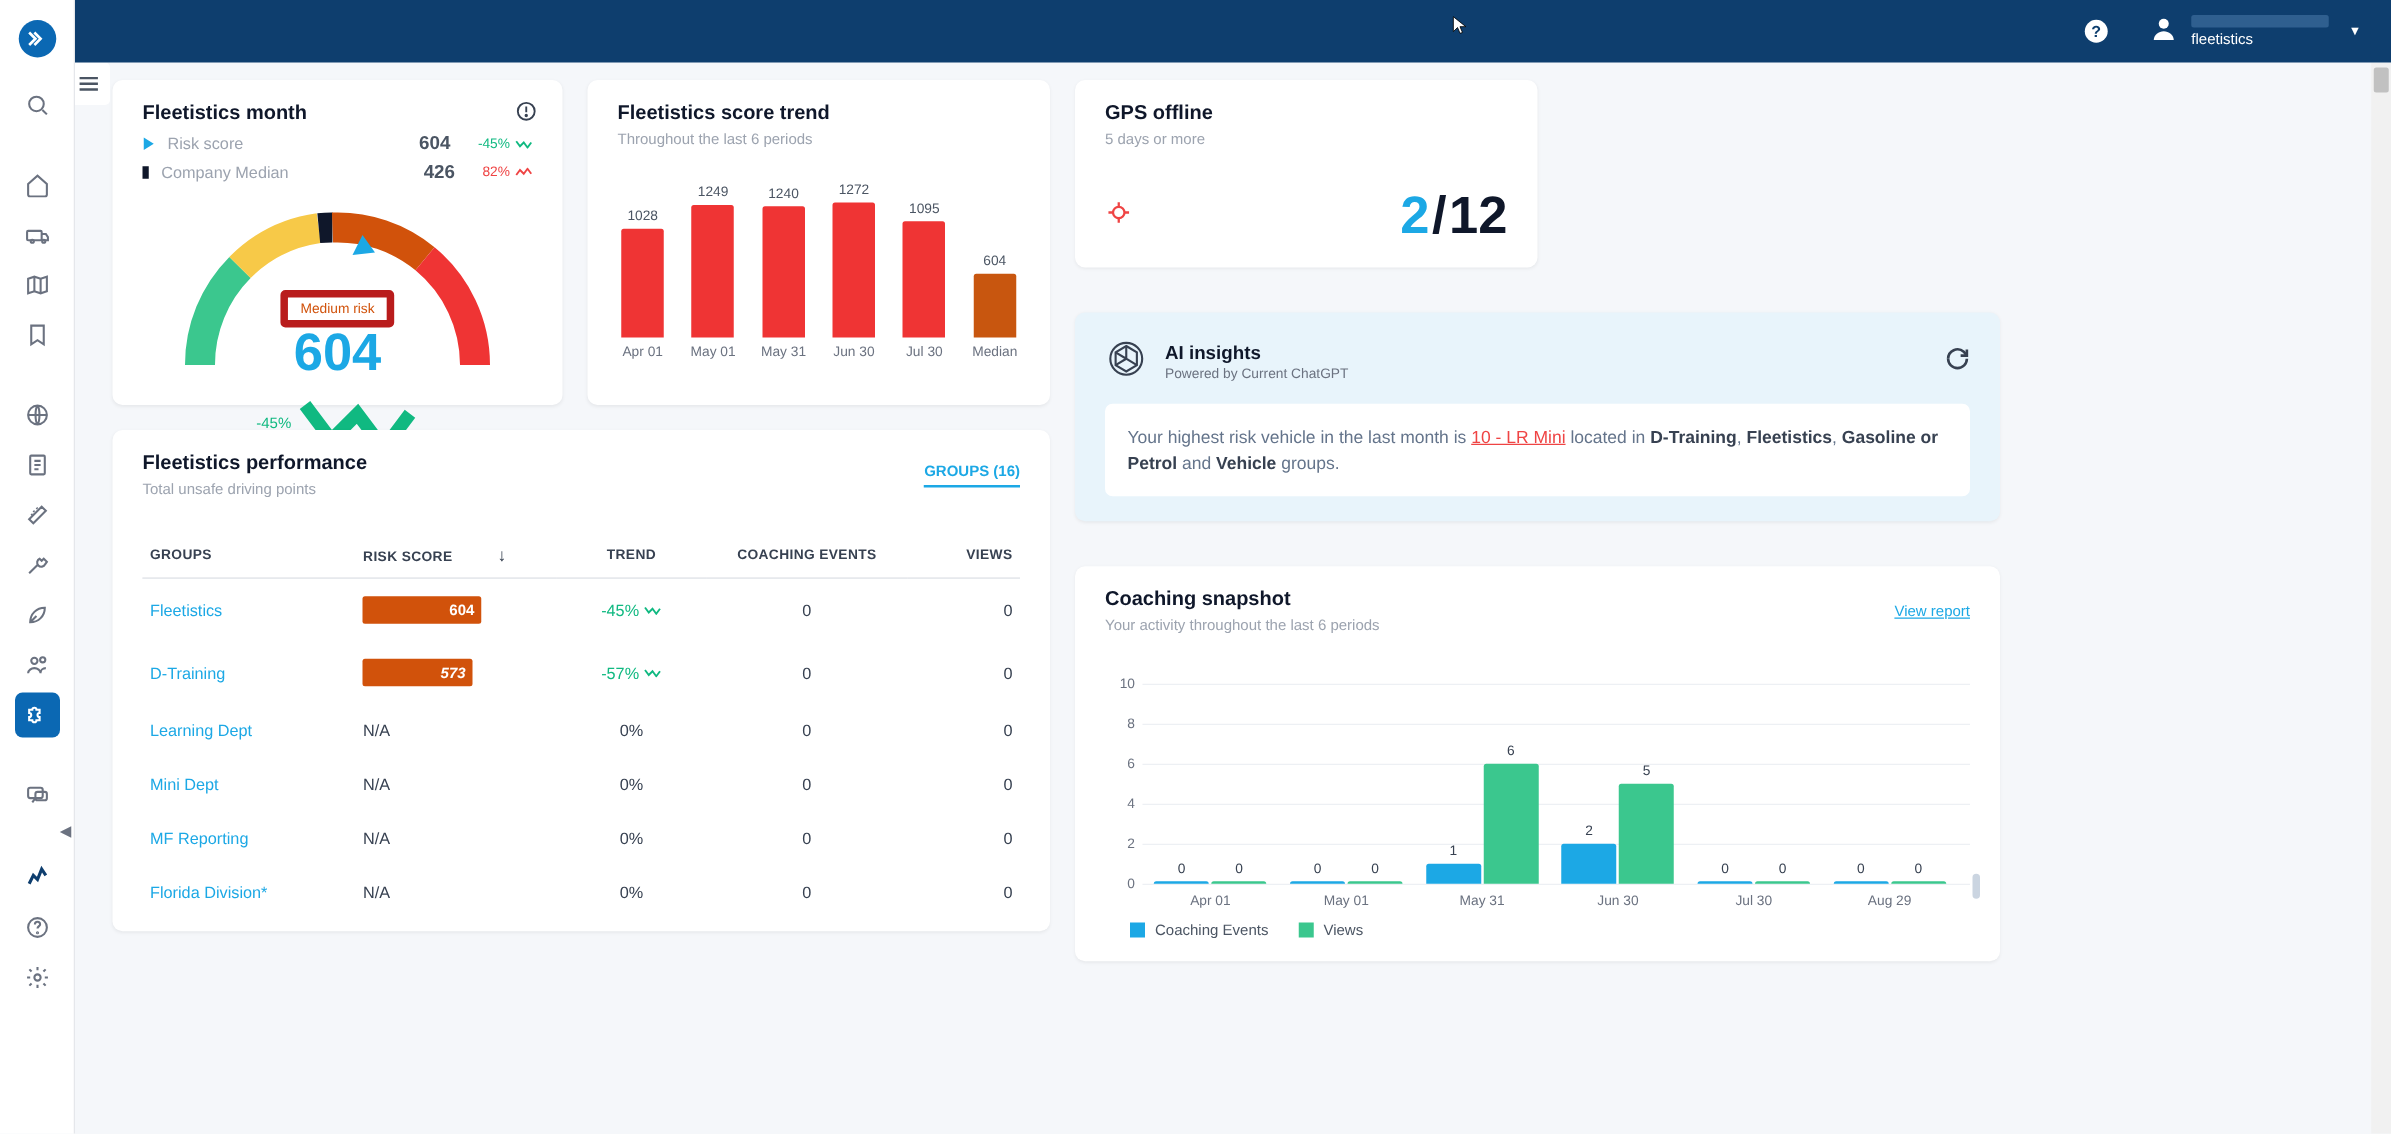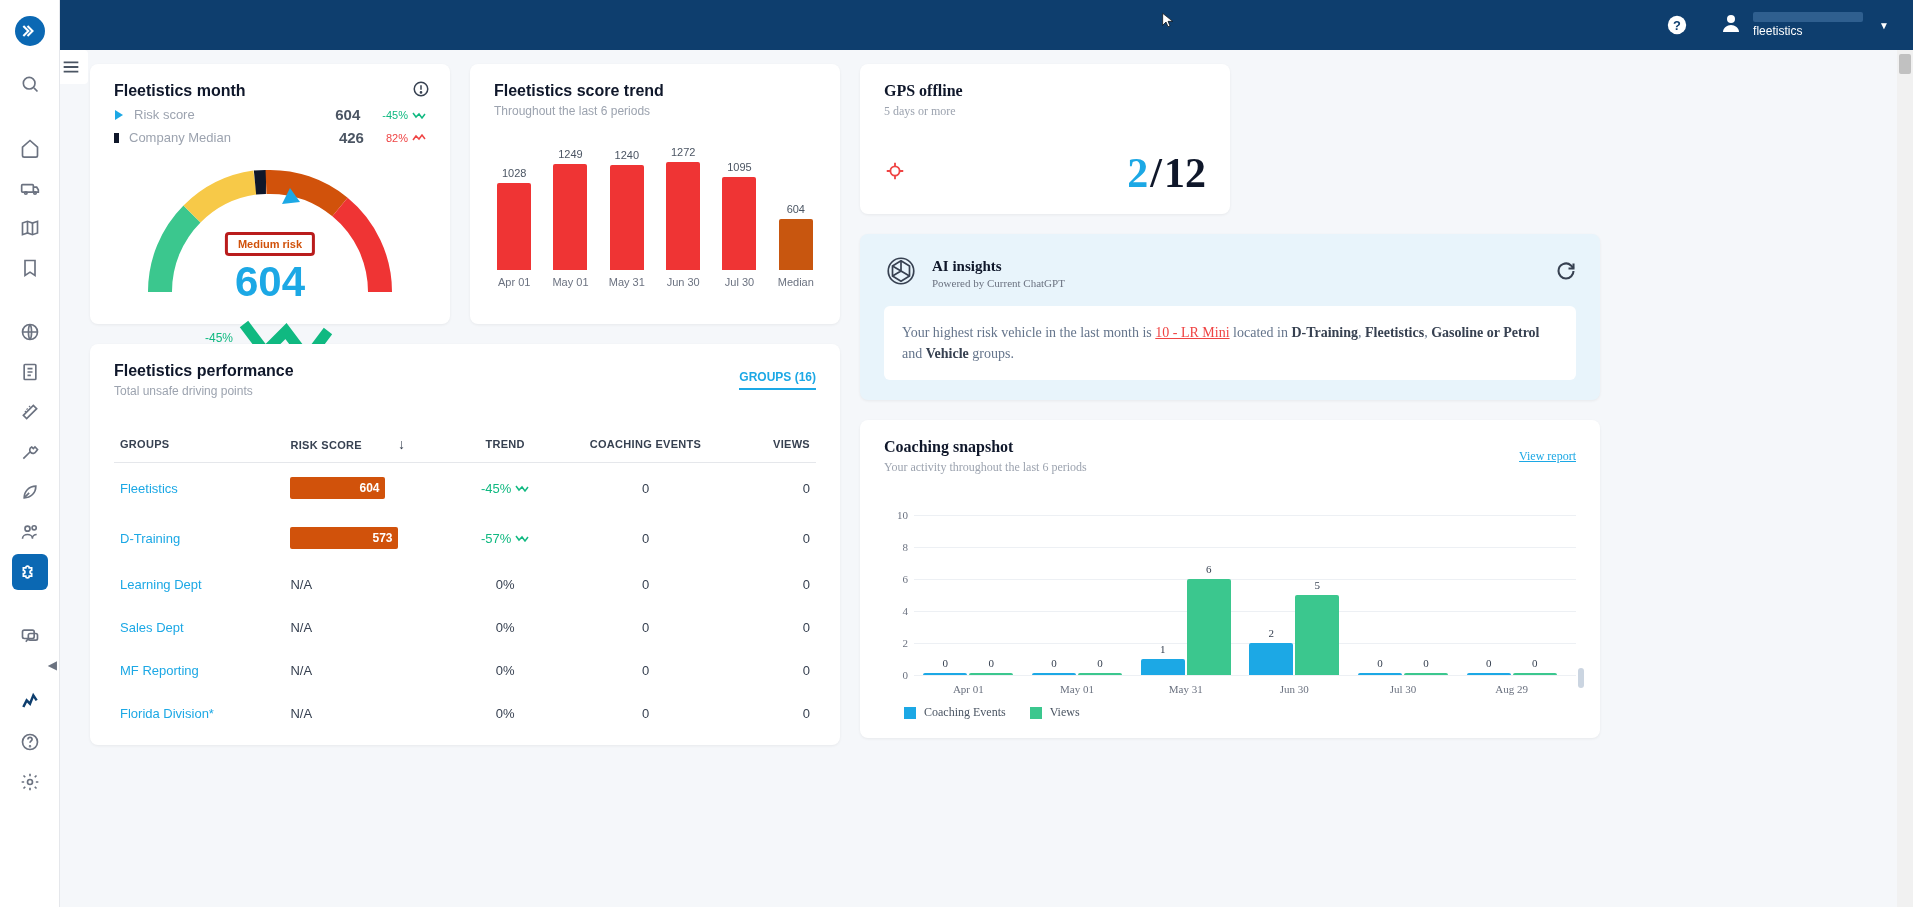--- a/index.html
+++ b/index.html
@@ -23,41 +23,41 @@
   .topbar-user .uname .top { background: #2f5f8f; height: 10px; width: 110px; border-radius:2px; margin-bottom:2px;}
   .topbar-user .caret { font-size: 10px; margin-left: 6px;}
   
   .content { position: absolute; left: 60px; top: 50px; right: 0; bottom: 0; overflow: auto; padding-left: 30px; }
   .content-inner { width: 1510px; padding: 14px 0 30px 0; }
   .hamburger { position: absolute; top: 0; left: -6px; width: 34px; height: 34px; display:flex; align-items:center; justify-content:center; background:#fff; border-radius:4px; cursor:pointer; color:#4b5563; z-index:4;}
   .hamburger svg { width: 22px; height: 22px;}
   
   .grid { display: flex; gap: 20px; align-items: flex-start; }
   .col-left { width: 750px; display: flex; flex-direction: column; gap: 20px; }
-  .col-right { flex: 1; display: flex; flex-direction: column; gap: 20px; font-family: Liberation Serif, serif; }
+  .col-right { flex: 1; display: flex; flex-direction: column; gap: 36px; }
   
   .row-top { display: flex; gap: 20px; }
   .card { background: #fff; border-radius: 8px; box-shadow: 0 1px 3px rgba(0,0,0,0.06); padding: 18px 24px; position: relative; }
   
   .card-score { width: 360px; height: 260px; }
   .card-score h3, .card-trend h3, .card-perf h3, .card-gps h3, .card-ai h3, .card-coach h3 { font-size: 16px; font-weight: 700; color: #0f172a; margin-bottom: 6px; }
   .warn-icon { position:absolute; right: 20px; top: 16px; color:#374151; cursor:pointer;}
   .warn-icon svg { width: 18px; height: 18px;}
   .score-row { display: flex; align-items: center; font-size: 13px; gap: 10px; margin: 6px 0; color:#9ca3af;}
   .score-row .label { flex: 1; }
   .score-row .val { font-weight: 700; color:#4b5563; font-size: 15px;}
   .score-row .pct { font-size: 11px; margin-left: 12px; display:flex; align-items:center; gap:4px;}
   .score-row .pct.green { color: #10b981; }
   .score-row .pct.red { color: #ef4444; }
   .indicator-tri { width:0; height:0; border-left:5px solid transparent; border-right:5px solid transparent; }
   .indicator-tri.blue { border-top:8px solid #1ca8e5; transform: rotate(-90deg); display:inline-block;}
   .indicator-sq { width:5px; height:10px; background:#0f172a; display:inline-block;}
   .gauge-wrap { position: relative; width: 260px; height: 140px; margin: 16px auto 0; }
   .gauge-wrap svg { width: 100%; height: auto; display:block;}
-  .risk-badge { position:absolute; top:70px; left:50%; transform:translateX(-50%); border:3px solid #b91c1c; color:#d1520b; font-size:11px; font-weight:700; padding:3px 10px; border-radius:4px;}
+  .risk-badge { position:absolute; top:70px; left:50%; transform:translateX(-50%); border:6px solid #b91c1c; color:#d1520b; font-size:11px; font-weight:400; padding:3px 10px; border-radius:4px;}
   .big-score { position:absolute; top: 96px; left:50%; transform:translateX(-50%); font-size: 42px; font-weight:700; color:#1ca8e5;}
   .big-pct { position:absolute; top: 148px; left:50%; transform:translateX(-50%); font-size:12px; color:#10b981; display:flex; align-items:center; gap:4px;}
   
   .card-trend { flex: 1; height: 260px; }
   .sub { font-size: 12px; color: #9ca3af; margin-top:-2px;}
   .bar-chart { display:flex; align-items:flex-end; gap: 16px; height: 150px; margin-top: 20px; }
   .bar-col { flex:1; display:flex; flex-direction:column; align-items:center; }
   .bar-col .bar-lbl-top { font-size:11px; color:#4b5563; margin-bottom:4px;}
   .bar-col .bar { width: 34px; background:#ef3434; border-radius:2px 2px 0 0;}
   .bar-col.current .bar { background:#c8560f;}
@@ -67,21 +67,21 @@
   .perf-head { display:flex; align-items:center; justify-content:space-between;}
   .groups-link { color:#1ca8e5; font-size:12px; font-weight:700; border-bottom:2px solid #1ca8e5; padding-bottom:4px; cursor:pointer;}
   .perf-table { width: 100%; margin-top: 28px; font-size: 13px; border-collapse:collapse;}
   .perf-table th { text-align:left; font-size:11px; font-weight:700; color:#374151; letter-spacing: 0.3px; padding: 10px 6px; border-bottom:1px solid #e5e7eb;}
   .perf-table th.sort { cursor:pointer;}
   .perf-table th.ctr, .perf-table td.ctr { text-align:center;}
   .perf-table th.rt, .perf-table td.rt { text-align:right;}
   .perf-table td { padding: 14px 6px; color:#374151;}
   .perf-table td.name a { color:#1ca8e5; text-decoration:none; cursor:pointer;}
   .riskbar { width: 95px; background:#d1520b; color:#fff; font-size:12px; font-weight:700; text-align:right; padding: 4px 6px; border-radius:2px;}
-  .riskbar.sm { width: 108px;}
+  .riskbar.sm { width: 88px; font-style: italic;}
   .trend-pct { color:#10b981; display:flex; align-items:center; gap:4px; justify-content:center;}
   .sort-icon { margin-left:36px; font-size:14px;}
   
   .card-gps { height: 150px; }
   .gps-body { display:flex; align-items:center; justify-content:space-between; margin-top:30px;}
   .gps-body .target-icon { color:#ef4444;}
   .gps-body .target-icon svg { width:22px; height:22px;}
   .gps-val { font-size: 42px; font-weight:700; color:#0f172a; display:flex; align-items:baseline;}
   .gps-val .num { color:#1ca8e5;}
   .gps-val .sep { color:#0f172a; margin:0 2px;}
@@ -411,21 +411,21 @@
                   <td class="rt">0</td>
                 </tr>
                 <tr>
                   <td class="name"><a>Learning Dept</a></td>
                   <td><span class="na">N/A</span></td>
                   <td class="ctr">0%</td>
                   <td class="ctr">0</td>
                   <td class="rt">0</td>
                 </tr>
                 <tr>
-                  <td class="name"><a>Sales Dept</a></td>
+                  <td class="name"><a>Mini Dept</a></td>
                   <td><span class="na">N/A</span></td>
                   <td class="ctr">0%</td>
                   <td class="ctr">0</td>
                   <td class="rt">0</td>
                 </tr>
                 <tr>
                   <td class="name"><a>MF Reporting</a></td>
                   <td><span class="na">N/A</span></td>
                   <td class="ctr">0%</td>
                   <td class="ctr">0</td>

